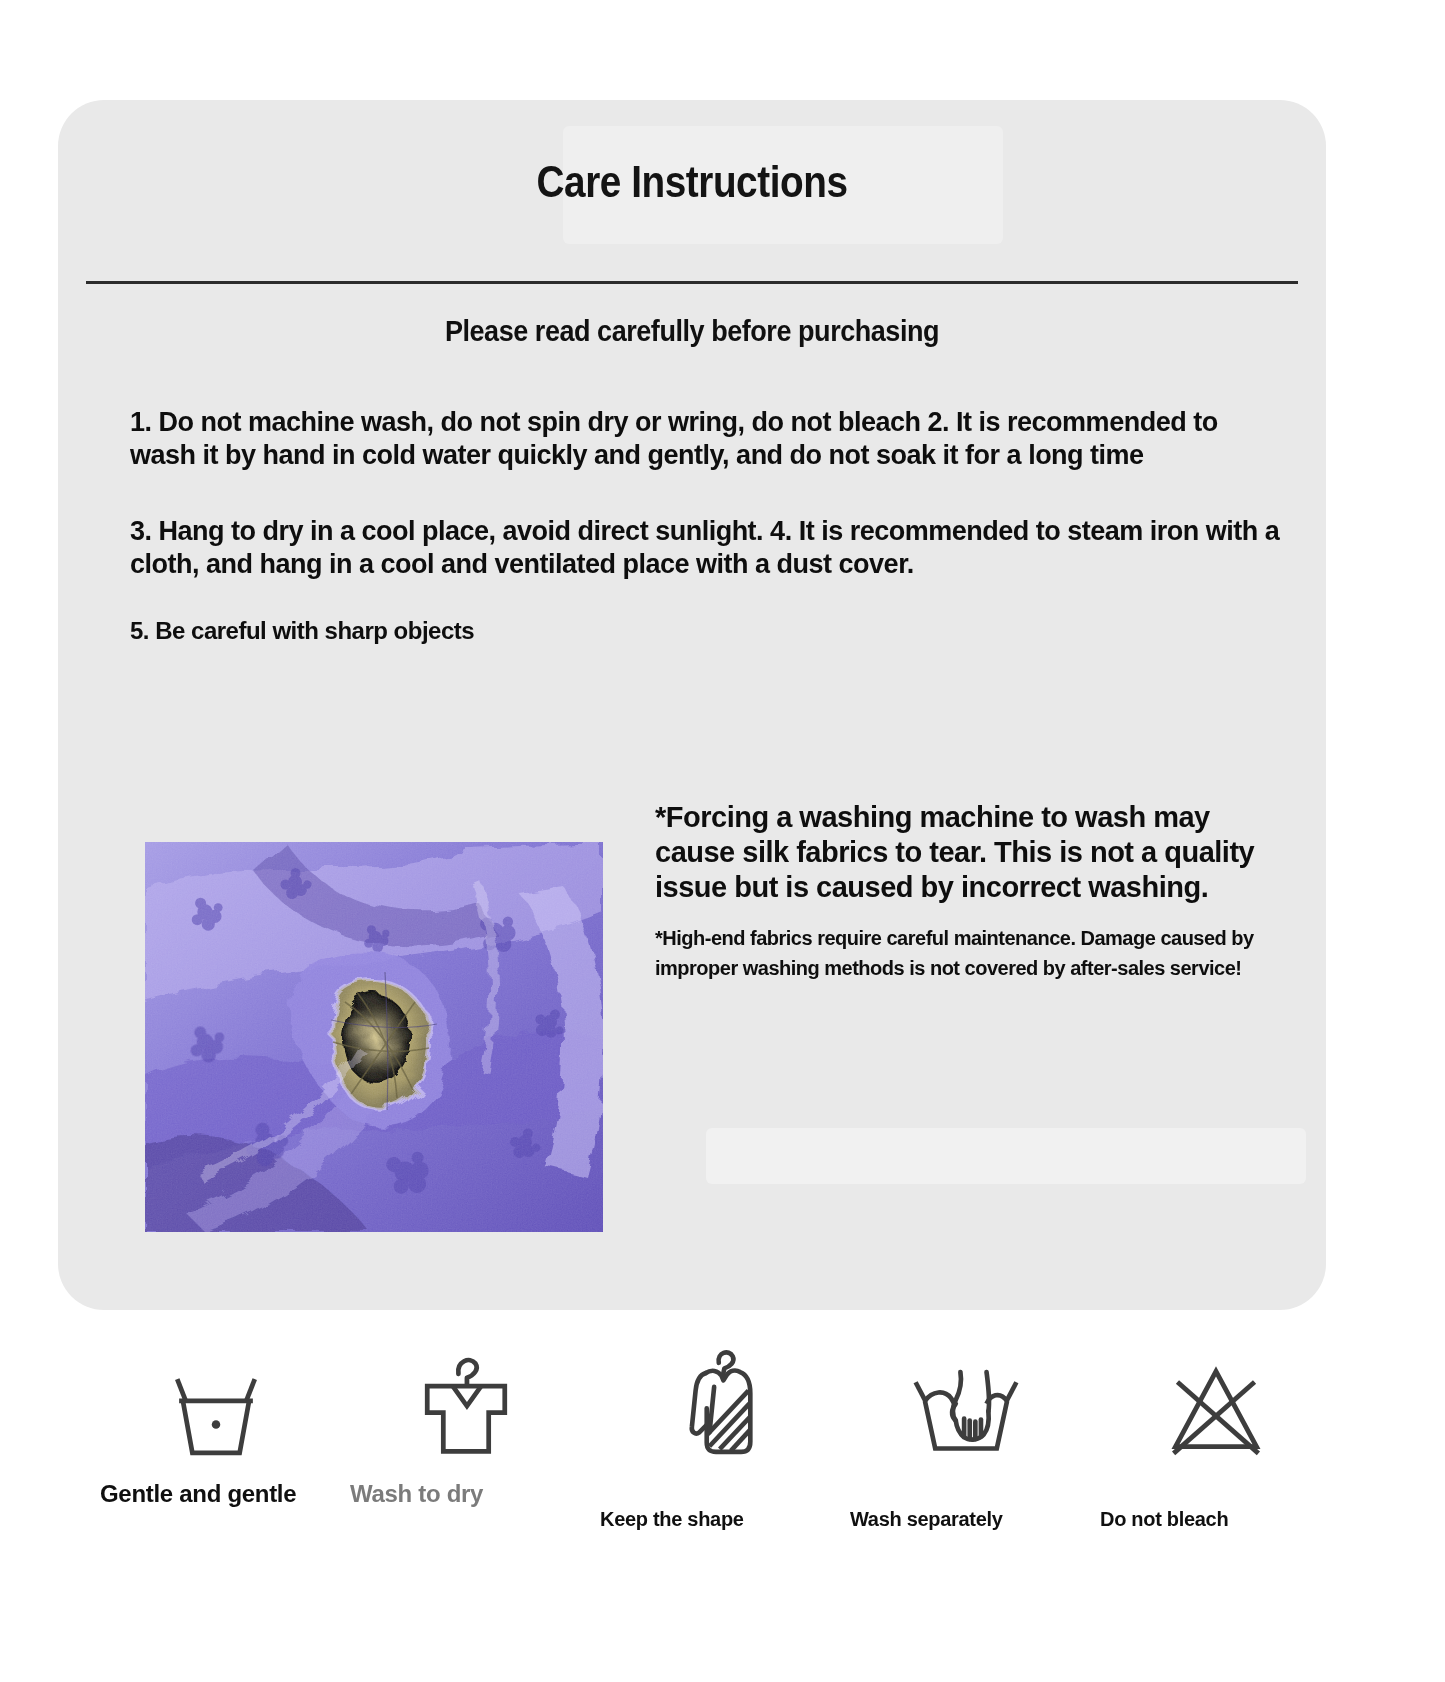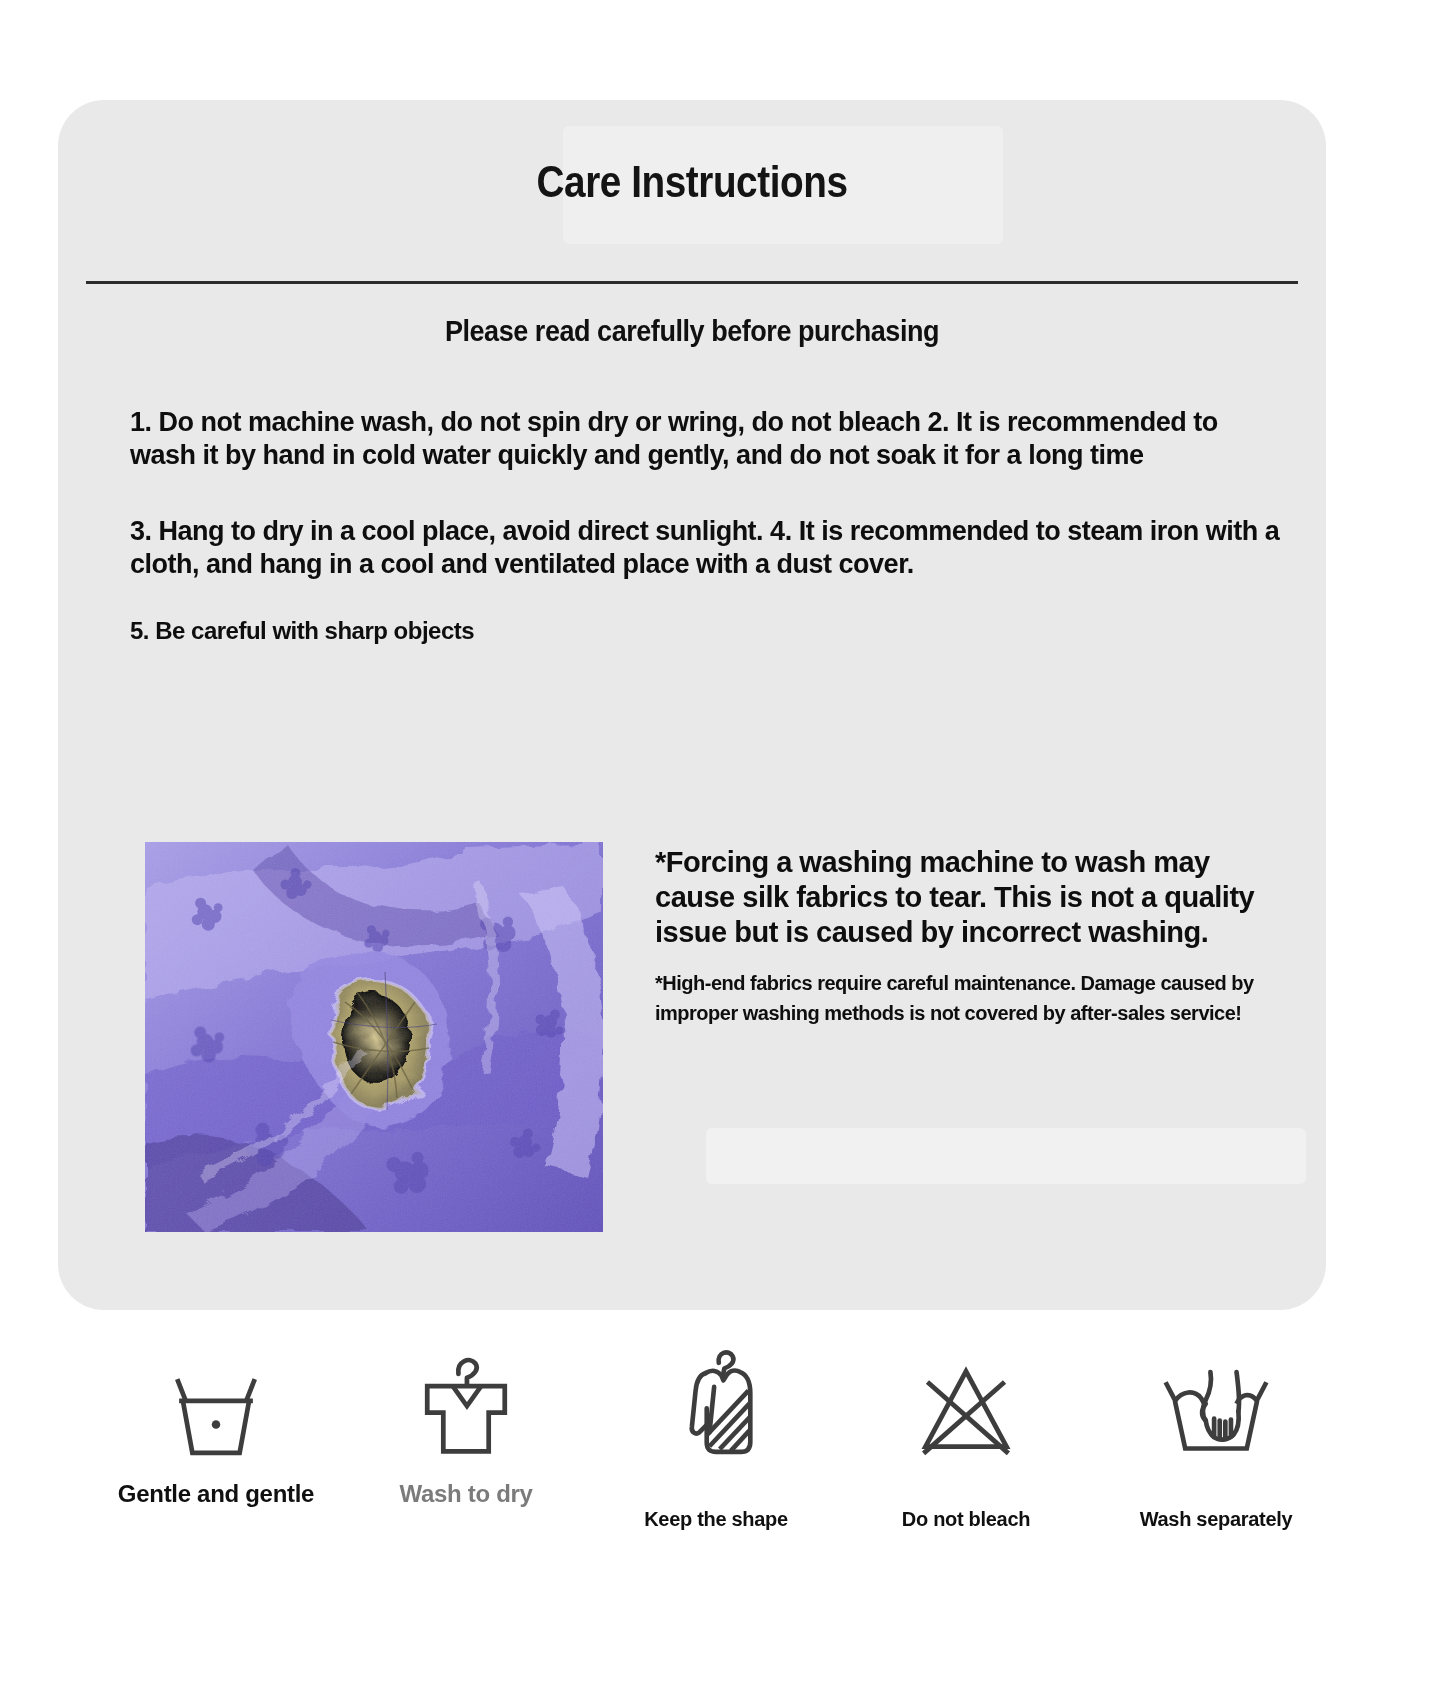--- a/index.html
+++ b/index.html
@@ -27,34 +27,34 @@
   }
   .paragraphs{position:absolute;left:72px;top:306px;}
   .paragraphs p{margin:0;font-weight:bold;color:#0e0e0e;letter-spacing:-.5px;}
   .para-1{width:1120px;font-size:27px;line-height:33px;margin-bottom:43px !important;}
   .para-2{width:1165px;font-size:27px;line-height:33px;margin-bottom:35px !important;}
   .para-3{width:900px;font-size:24px;line-height:30px;}
   .fabric-figure{
     position:absolute;left:87px;top:742px;width:458px;height:390px;overflow:hidden;
   }
   .fabric-figure svg{display:block;width:458px;height:390px;}
-  .warning-block{position:absolute;left:597px;top:700px;width:645px;margin-top:45px;}
+  .warning-block{position:absolute;left:597px;top:700px;width:645px;}
   .warning-main{
     margin:0;font-size:29px;line-height:35px;font-weight:bold;color:#0e0e0e;
     letter-spacing:-.5px;width:640px;
   }
   .warning-note{
     margin:18px 0 0 0;font-size:20px;line-height:30px;font-weight:bold;color:#0e0e0e;
     letter-spacing:-.5px;width:640px;
   }
   .icons-row{
     position:absolute;left:100px;top:1352px;width:1232px;
     display:flex;justify-content:space-between;
   }
-  .icon-col{width:232px;display:flex;flex-direction:column;align-items:center;}
+  .icon-col{width:232px;display:flex;flex-direction:column;}
   .icon-box{height:112px;display:flex;align-items:flex-end;justify-content:center;}
   .icon-box svg{display:block;}
   .icon-label{
     margin-top:16px;font-weight:bold;letter-spacing:-.3px;color:#101010;white-space:nowrap;
   }
   .label-lg{font-size:24px;}
   .label-sm{font-size:20px;margin-top:44px;}
   .label-muted{color:#7b7b7b;}
   .ic{stroke:#3d3d3d;fill:none;stroke-width:5;stroke-linecap:butt;stroke-linejoin:miter;}
   .ic-round{stroke-linecap:round;stroke-linejoin:round;}
@@ -214,35 +214,20 @@
           <path d="M59 110 L92 75"></path>
           <path d="M71 112 L92 89"></path>
         </g>
       </svg>
     </div>
     <div class="icon-label label-sm">Keep the shape</div>
   </div>
 
   <div class="icon-col">
     <div class="icon-box">
-      <svg width="106" height="110" viewBox="0 0 110 112">
-        <g class="ic">
-          <path d="M55 17 L97 95 H13 Z"></path>
-        </g>
-        <g class="ic" stroke-width="4">
-          <path d="M15 28 L99 102"></path>
-          <path d="M95 28 L11 102"></path>
-        </g>
-      </svg>
-    </div>
-    <div class="icon-label label-sm">Do not bleach</div>
-  </div>
-
-  <div class="icon-col">
-    <div class="icon-box">
       <svg width="112" height="100" viewBox="0 0 120 106">
         <g class="ic">
           <path d="M6 19 L17 40"></path>
           <path d="M114 19 L103 40"></path>
           <path d="M16 39 L27 90 H93 L104 39"></path>
         </g>
         <g class="ic" stroke-width="4.5">
           <path d="M16 39 C24 28 37 27 44 36 C46 39 47 41 48 44"></path>
           <path d="M82 42 C86 33 96 28 104 39"></path>
         </g>
@@ -254,13 +239,28 @@
           <path d="M64 60 L64 80"></path>
           <path d="M70 61 L70 80"></path>
           <path d="M76 59 L76 77"></path>
           <path d="M49 42 C44 48 44 55 48 59"></path>
         </g>
       </svg>
     </div>
     <div class="icon-label label-sm">Wash separately</div>
   </div>
 
+  <div class="icon-col">
+    <div class="icon-box">
+      <svg width="106" height="110" viewBox="0 0 110 112">
+        <g class="ic">
+          <path d="M55 17 L97 95 H13 Z"></path>
+        </g>
+        <g class="ic" stroke-width="4">
+          <path d="M15 28 L99 102"></path>
+          <path d="M95 28 L11 102"></path>
+        </g>
+      </svg>
+    </div>
+    <div class="icon-label label-sm">Do not bleach</div>
+  </div>
+
 </div>
 
 </body></html>

